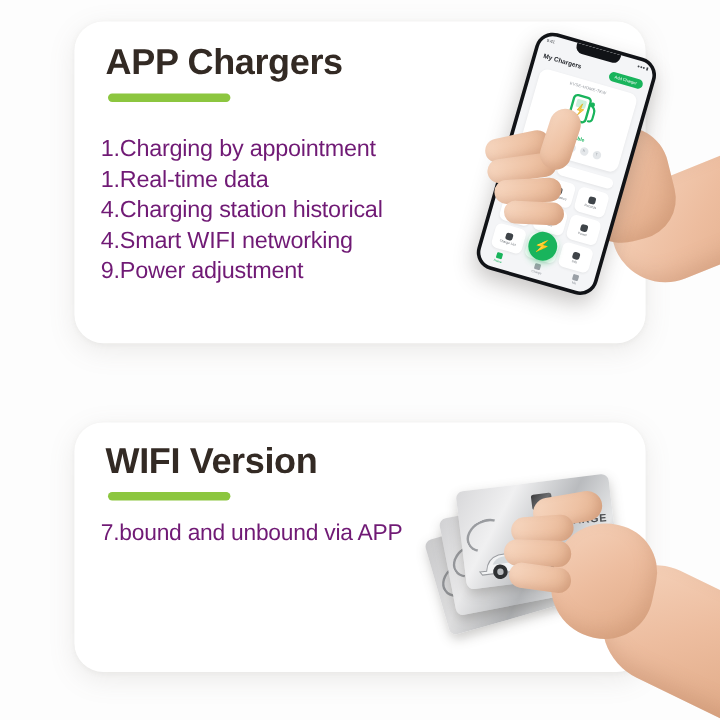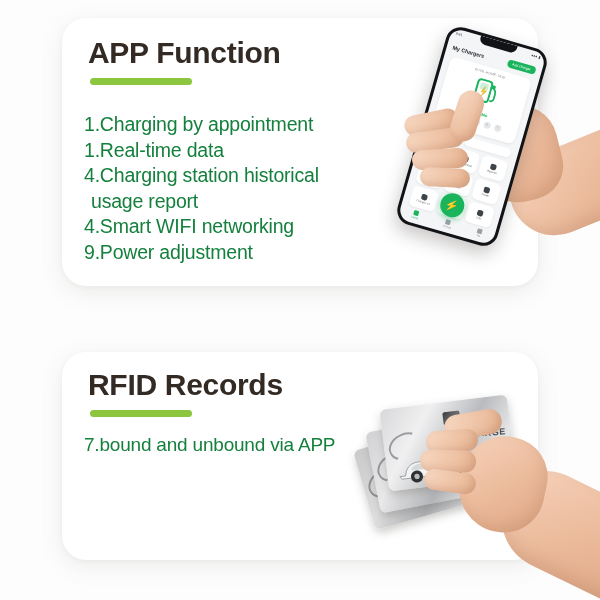--- a/index.html
+++ b/index.html
@@ -61,21 +61,21 @@
   #card-app .title-underline { top: 60px; }
   #card-rfid .title-underline { top: 58px; }
 
   
   .feature-list {
     position: absolute;
     left: 22px;
     margin: 0;
     padding: 0;
     list-style: none;
-    color: #15803d;
+    color: #701a75;
   }
   #app-list {
     top: 94px;
     font-size: 19.5px;
     line-height: 25.5px;
     letter-spacing: -0.2px;
   }
   #rfid-list {
     top: 72px;
     font-size: 19px;
@@ -392,28 +392,27 @@
     transform: rotate(-20deg);
   }
 </style>
 </head>
 <body>
 
 <div id="canvas">
 
   <div class="card" id="card-app">
 
-    <div class="card-title">APP Function</div>
+    <div class="card-title">APP Chargers</div>
     <div class="title-underline"></div>
 
     <ul class="feature-list" id="app-list">
       <li>1.Charging by appointment</li>
       <li>1.Real-time data</li>
       <li>4.Charging station historical</li>
-      <li class="cont">usage report</li>
       <li>4.Smart WIFI networking</li>
       <li>9.Power adjustment</li>
     </ul>
 
     <div class="art" id="phone-art">
 
       <div class="hand" id="hand1-arm"></div>
       <div class="hand" id="hand1-palm"></div>
 
       <div class="phone">
@@ -515,21 +514,21 @@
       <div class="finger" id="f1"></div>
       <div class="finger" id="f2"></div>
       <div class="finger" id="f3"></div>
       <div class="finger" id="f4"></div>
       <div class="finger" id="thumb1"></div>
     </div>
   </div>
 
   <div class="card" id="card-rfid">
 
-    <div class="card-title">RFID Records</div>
+    <div class="card-title">WIFI Version</div>
     <div class="title-underline"></div>
 
     <ul class="feature-list" id="rfid-list">
       <li>7.bound and unbound via APP</li>
     </ul>
 
     <div class="art" id="rfid-art">
 
       <div class="rfid-card" id="rfid-back">
         <div class="rfid-cable"></div>

